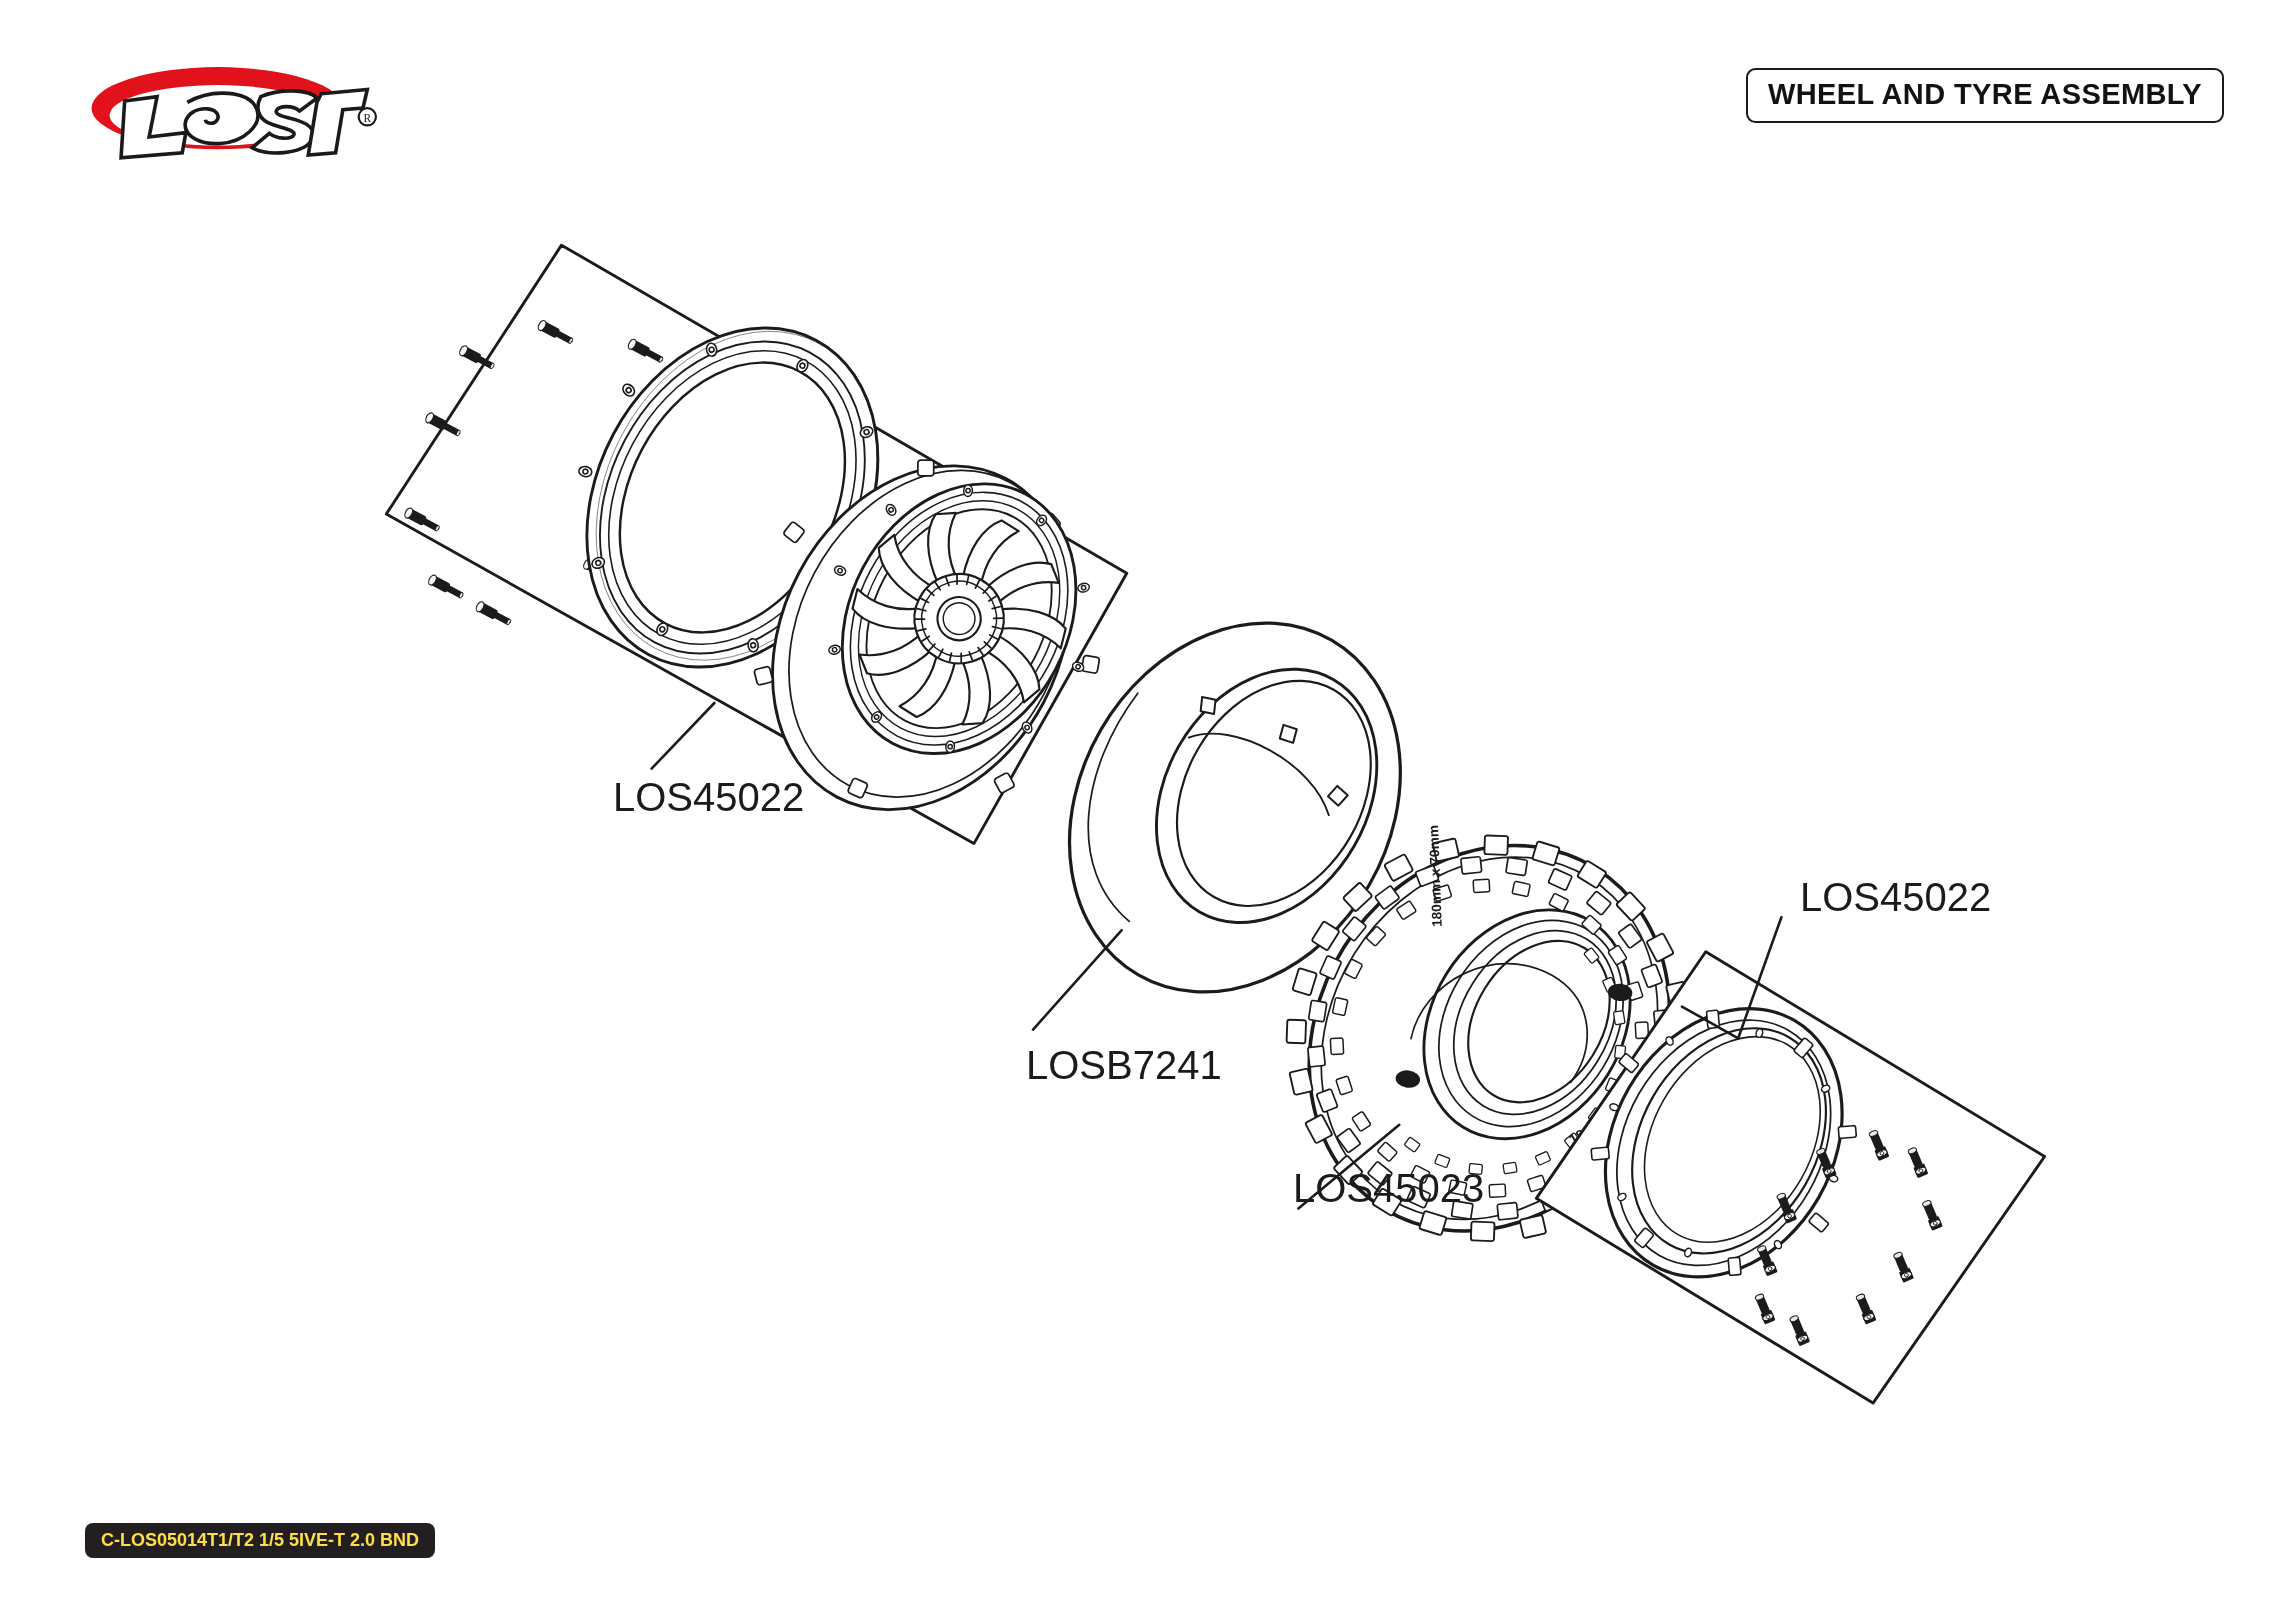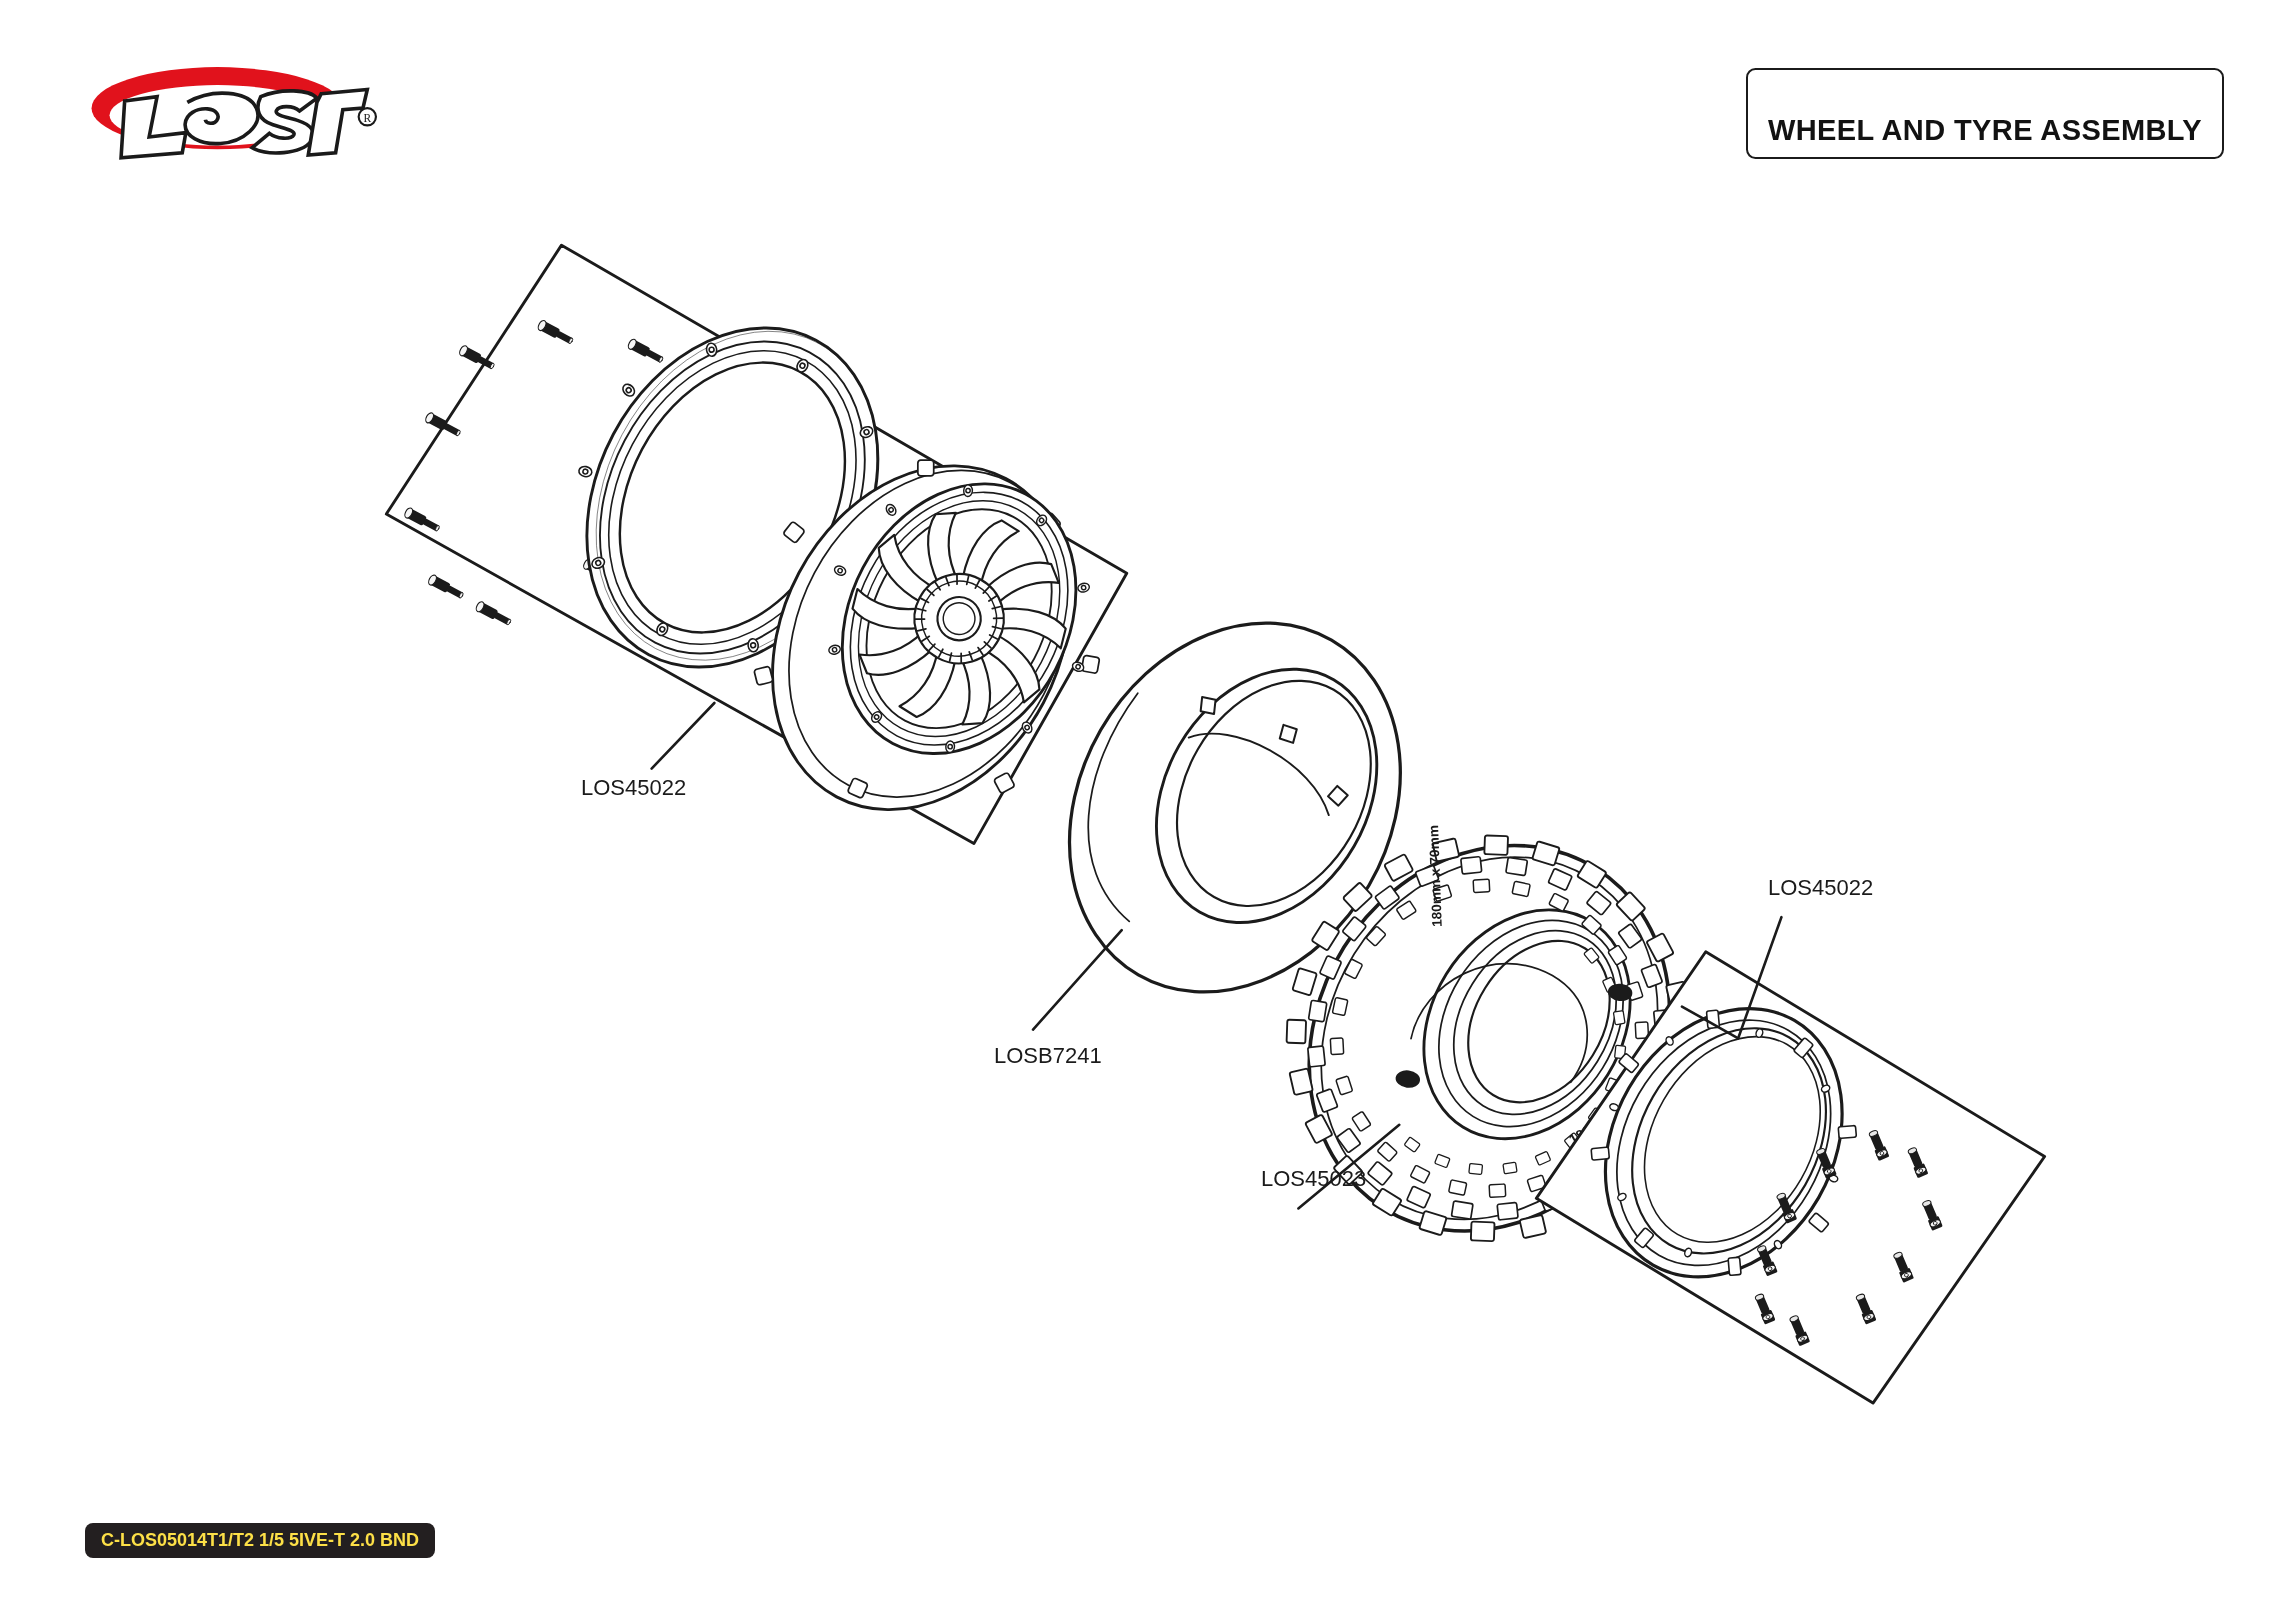--- a/index.html
+++ b/index.html
@@ -35,21 +35,20 @@
     background: #ffffff;
   }
   #title-box .title-text {
     font-family: "Liberation Sans", sans-serif;
     font-weight: bold;
     font-size: 29px;
     letter-spacing: 0.4px;
     color: #121212;
     white-space: nowrap;
     line-height: 1;
-    margin-top: 36px;
   }
 
   
   #footer-badge {
     position: absolute;
     left: 85px;
     top: 1523px;
     background: #231f20;
     border-radius: 8px;
     padding: 8px 16px 9.4px 16px;
@@ -69,24 +68,25 @@
     left: 0;
     top: 0;
     width: 2273px;
     height: 1623px;
   }
 
   
   .callout {
     position: absolute;
     font-family: "Liberation Sans", sans-serif;
-    font-size: 22px;
+    font-size: 40px;
     color: #1b1b1b;
     white-space: nowrap;
     line-height: 1;
+    margin-left: 32px;
   }
   #callout-wheel-left  { left: 581px;  top: 777px; }
   #callout-foam        { left: 994px; top: 1045px; }
   #callout-tyre        { left: 1261px; top: 1168px; }
   #callout-wheel-right { left: 1768px; top: 877px; }
 </style>
 </head>
 <body>
 
 <div id="brand-logo">

